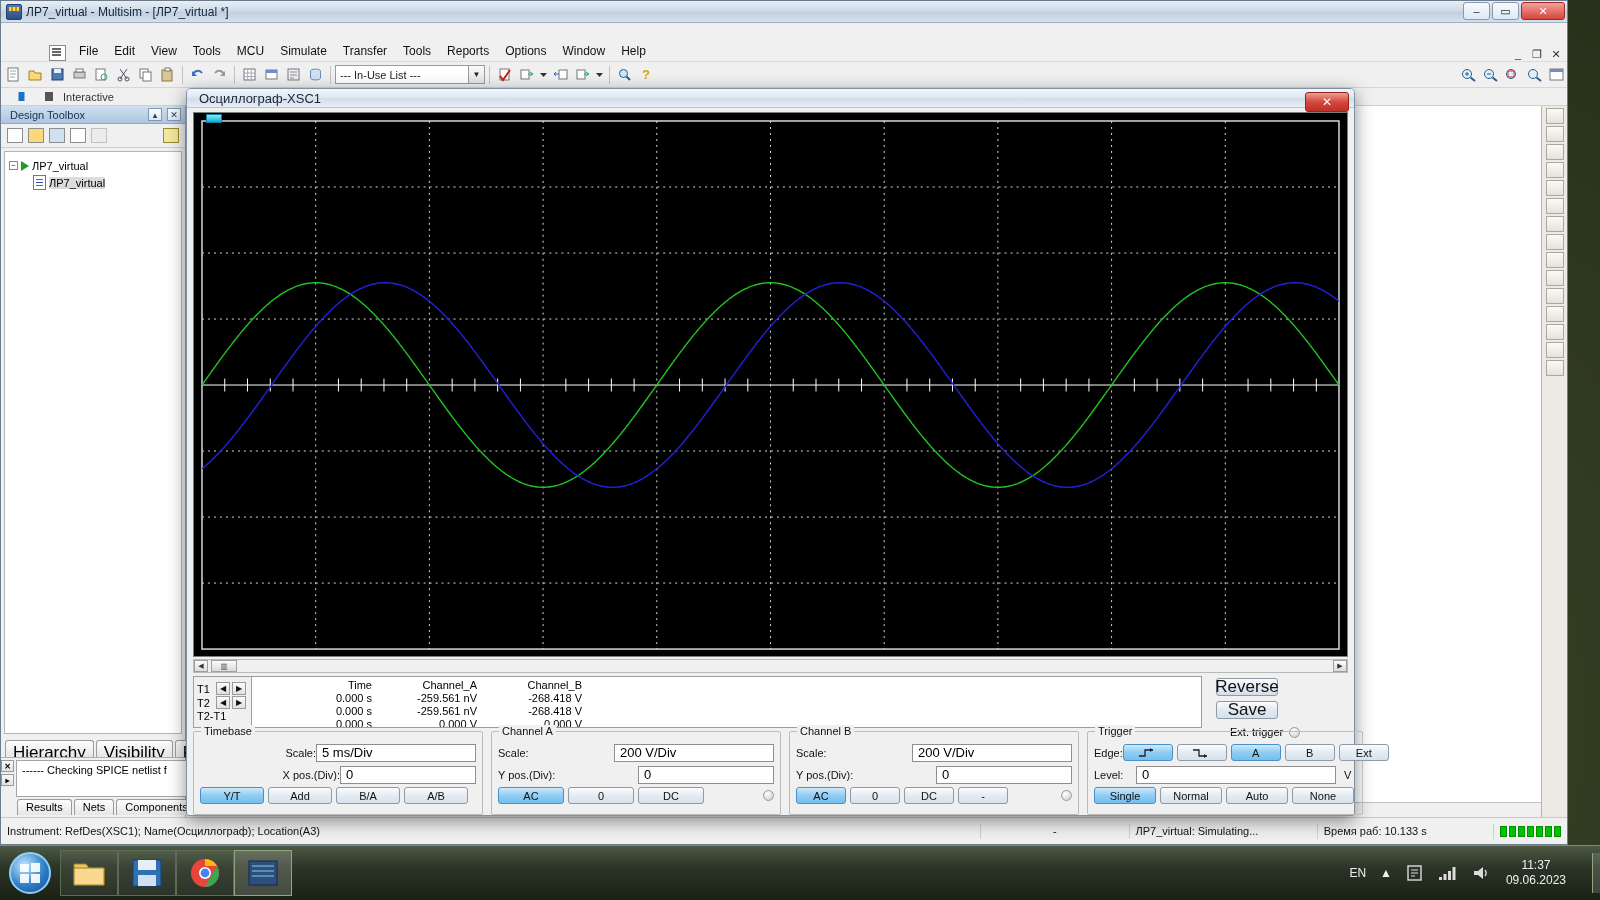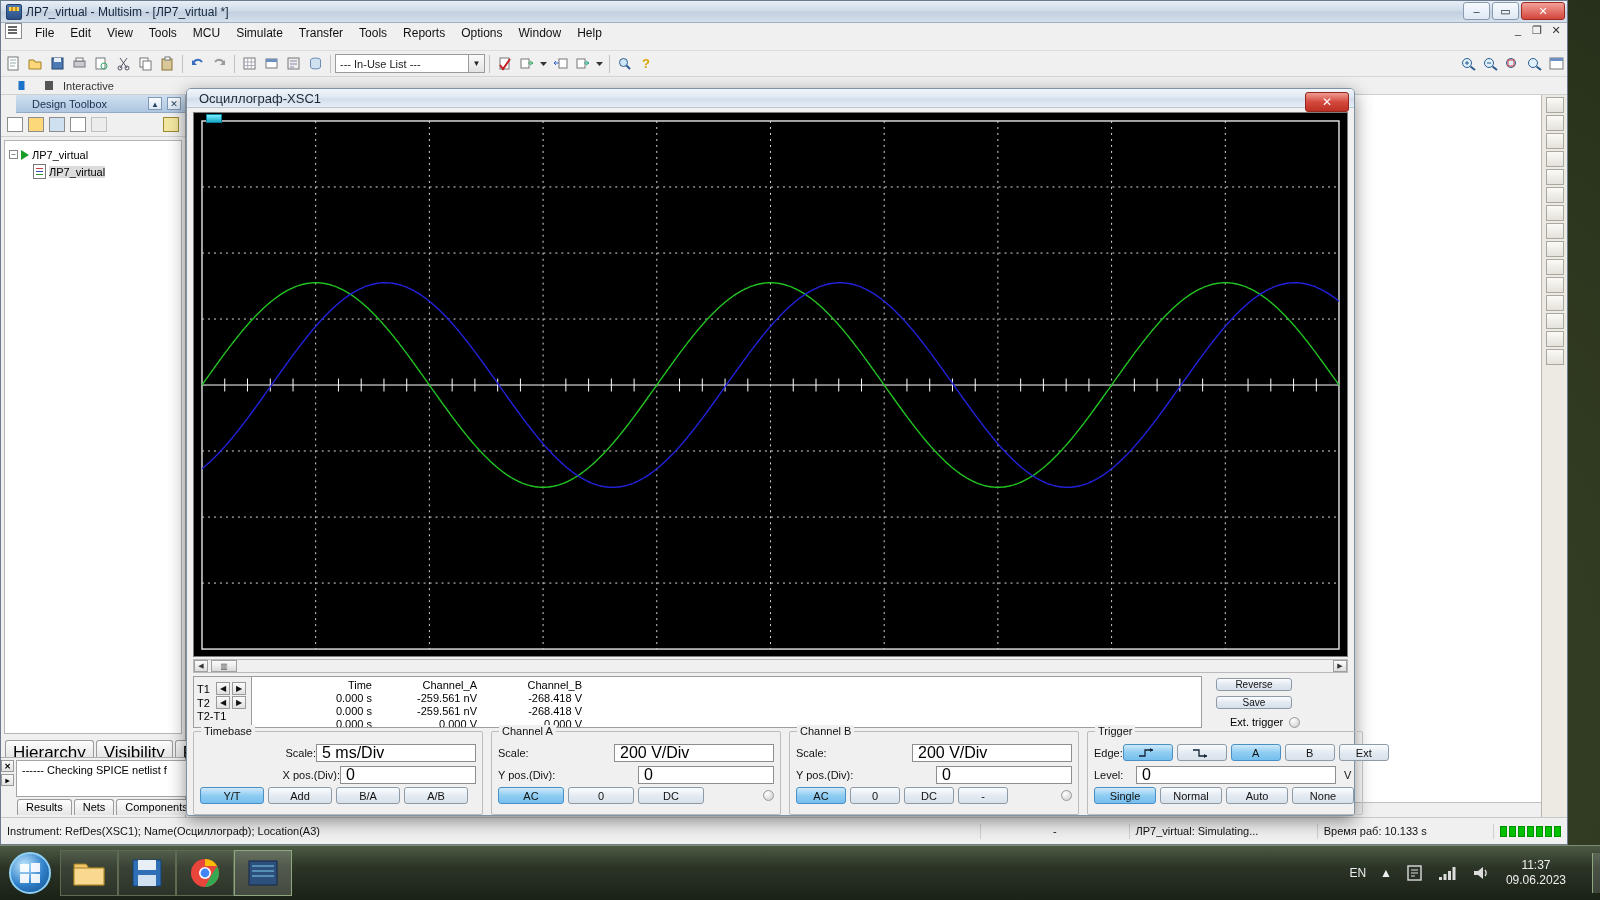--- a/index.html
+++ b/index.html
@@ -45,22 +45,22 @@
   .win-btns{ position:absolute; right:2px; top:1px; display:flex; gap:2px; }
   .win-btn{
     width:27px;height:18px;border:1px solid #8a9aae;border-radius:3px;
     background:linear-gradient(#f6fafe,#dfe9f4);
     display:flex;align-items:center;justify-content:center;
     font-size:11px;color:#233; 
   }
   .win-btn.close{ width:44px; background:linear-gradient(#f3a19a,#d3463c); border-color:#9e2a22; color:#fff; }
   
   .menubar{
-    height:28px; background:#f0f0f0; display:flex; align-items:flex-start;
-    border-bottom:1px solid #dcdcdc; position:relative;
+    height:39px; background:#f0f0f0; display:flex; align-items:flex-end;
+    border-bottom:1px solid #dcdcdc; position:relative;padding-left:44px;
   }
   .menubar .doc-ico{
     width:17px;height:16px;margin:0 5px 0 4px;background:#fff;
     border:1px solid #8c8c8c; position:relative;
   }
   .menubar .doc-ico:after{content:"";position:absolute;left:2px;top:2px;width:9px;height:2px;background:#666;box-shadow:0 3px 0 #666,0 6px 0 #666;}
   .menu-item{ padding:3px 8px; font-size:12px; color:#111; }
   .menubar .mdi-btns{ position:absolute; right:3px; display:flex; gap:3px; color:#333; font-size:11px;}
   .mdi-b{ width:16px;height:14px;display:flex;align-items:center;justify-content:center;}
   
@@ -84,22 +84,22 @@
     display:flex; align-items:center; gap:4px; padding-left:12px;
     font-size:11px; color:#333;
   }
   
   .workspace{ flex:1; display:flex; position:relative; overflow:hidden; background:#9aa6b2; }
   
   .dtbox{ width:185px; background:#f0f0f0; border-right:1px solid #a8a8a8;
     display:flex; flex-direction:column; }
   .dtbox-head{
     height:18px;background:linear-gradient(#cfe0f0,#aec6e0);
-    display:flex;align-items:center;padding-left:16px;font-size:11px;color:#16304d;
-    position:relative; border-bottom:1px solid #92aac4;margin-left:15px;
+    display:flex;align-items:center;padding-left:9px;font-size:11px;color:#16304d;
+    position:relative; border-bottom:1px solid #92aac4;
   }
   .dtbox-head .hb{ position:absolute; top:2px; width:14px;height:13px;
     border:1px solid #7f98b3;background:linear-gradient(#f8fbff,#dbe7f4);
     display:flex;align-items:center;justify-content:center;font-size:9px;color:#24405e;}
   .dt-tools{ height:24px;display:flex;align-items:center;gap:5px;padding:0 6px;
     border-bottom:1px solid #d0d0d0;}
   .dt-ico{ width:16px;height:15px;border:1px solid #8d8d8d;background:#fff;position:relative;}
   .dt-tree{ flex:1; background:#fff; margin:3px; border:1px solid #b5b5b5; padding:5px 4px; font-size:11px;}
   .tnode{ display:flex;align-items:center;gap:3px;height:17px; }
   .tnode .exp{ width:9px;height:9px;border:1px solid #888;background:#fff;
@@ -189,37 +189,37 @@
   .tm-btn{ width:14px;height:13px;border:1px solid #9a9a9a;background:linear-gradient(#fbfbfb,#e0e0e0);
     display:flex;align-items:center;justify-content:center;font-size:8px;color:#111;}
   .readout{ flex:1;border:1px solid #9d9d9d;background:#fff;
     font-size:11px;padding:2px 0 0 0;overflow:hidden;}
   .ro-line{ display:flex; height:13px; line-height:13px;}
   .ro-c{ text-align:right;}
   .ro-c.c1{ width:120px; }
   .ro-c.c2{ width:105px; }
   .ro-c.c3{ width:105px; }
   .rev-save{ width:146px; display:flex;flex-direction:column;gap:5px;padding-left:14px;padding-top:2px;}
-  .gbtn{ width:76px;height:18px;border:1px solid #8d9aa8;border-radius:3px;
+  .gbtn{ width:62px;height:18px;border:1px solid #8d9aa8;border-radius:3px;
     background:linear-gradient(#fbfdff,#e2e9f1 50%,#d6dfe9);
-    font-size:10px;display:flex;align-items:center;justify-content:center;color:#111;}
+    font-size:17px;display:flex;align-items:center;justify-content:center;color:#111;}
   .exttrig{ display:flex;align-items:center;gap:6px;font-size:11px;margin-top:2px;padding-left:14px;}
   .term{ width:11px;height:11px;border-radius:50%;border:1px solid #9a9a9a;
     background:radial-gradient(circle at 35% 30%,#fff,#c9c9c9);}
   
   .panels{ display:flex; gap:0; height:84px; }
   .grp{ border:1px solid #bcbcbc; border-radius:2px; position:relative; padding:11px 6px 4px 6px; }
   .grp>.legend{ position:absolute; top:-7px; left:7px; background:#f0f0f0; padding:0 3px; font-size:11px; color:#111; }
   .grp.timebase{ width:290px;text-align:right; }
   .grp.chanA{ width:290px; margin-left:8px;}
   .grp.chanB{ width:290px; margin-left:8px;}
   .grp.trigger{ width:276px; margin-left:8px;}
   .frow{ display:flex;align-items:center;height:19px;margin-bottom:3px;}
   .flabel{ font-size:11px;color:#111; }
-  .finput{ height:18px;border:1px solid #8e8e8e;background:#fff;font-size:16px;
+  .finput{ height:18px;border:1px solid #8e8e8e;background:#fff;font-size:13px;
     display:flex;align-items:center;padding-left:5px;color:#000;}
   .btnrow{ display:flex;gap:4px;align-items:center;}
   .mbtn{ height:17px;border:1px solid #8d9aa8;border-radius:3px;
     background:linear-gradient(#fbfdff,#e4ebf2 50%,#d8e1ea);
     font-size:11px;display:flex;align-items:center;justify-content:center;color:#111;}
   .mbtn.on{ background:linear-gradient(#cfe9fb,#8fcdf2 50%,#76bfee); border-color:#4b90c4; }
   .mbtn.w1{ width:64px;} .mbtn.w2{ width:66px;} .mbtn.w3{ width:50px;} .mbtn.w4{ width:62px;}
   .term-r{ margin-left:auto; }
 </style>
 </head>

